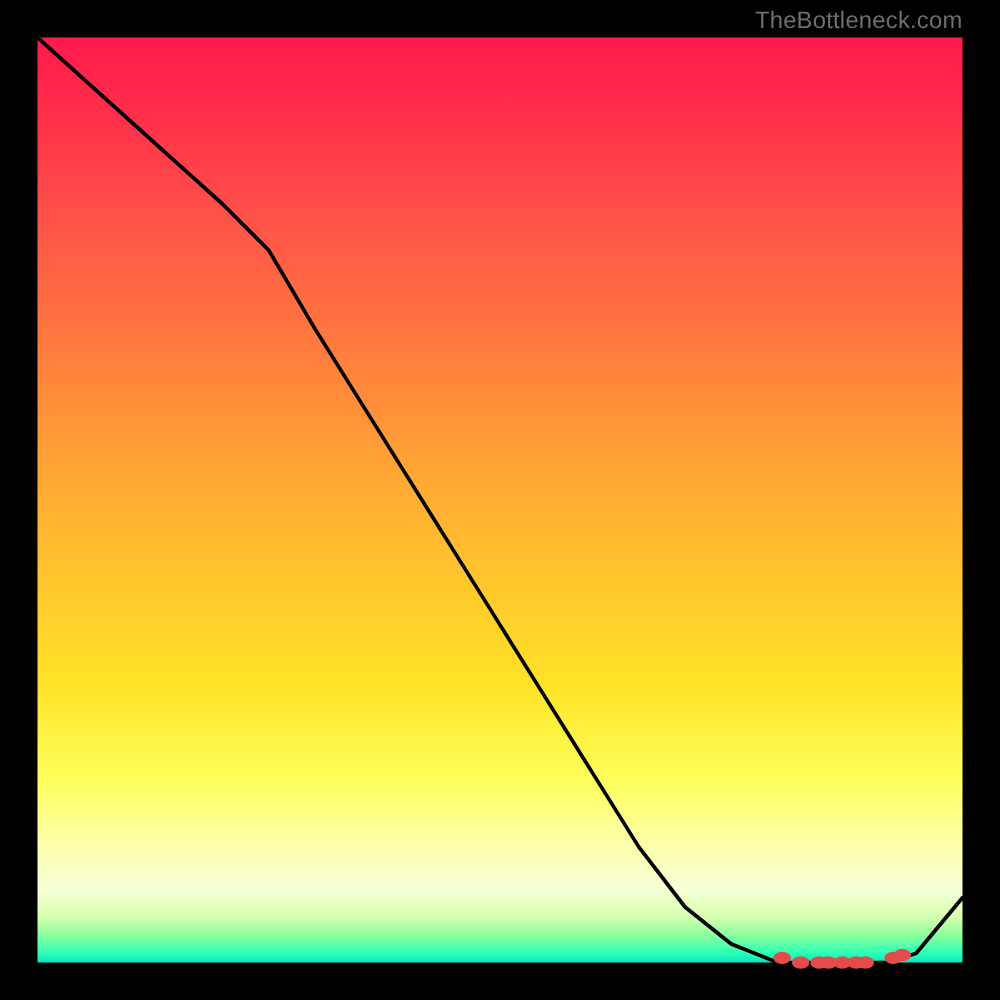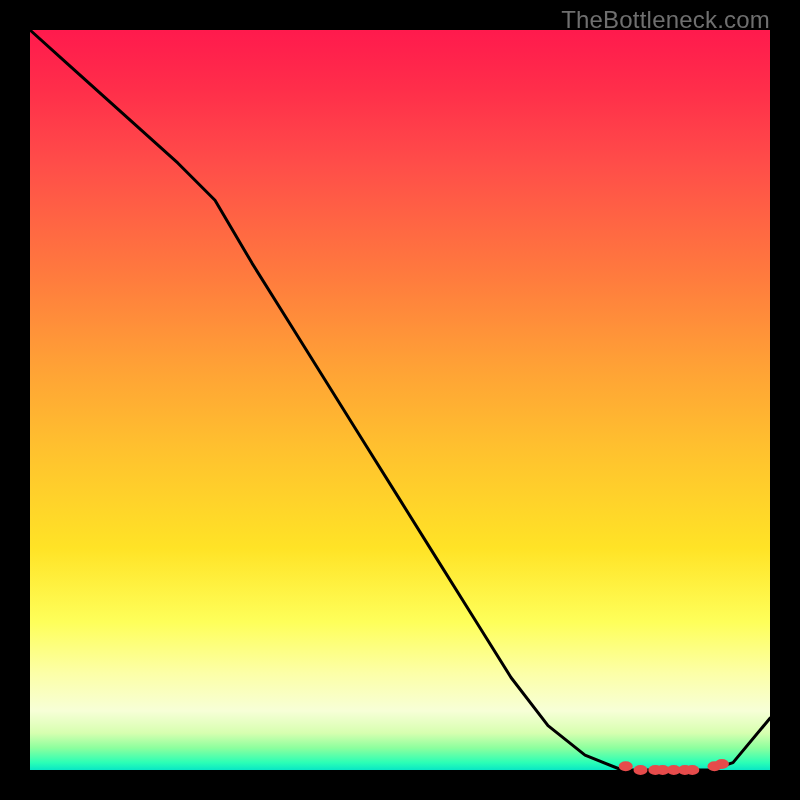--- a/index.html
+++ b/index.html
@@ -40,21 +40,21 @@
       #8dff9e 97%,
       #2bffb6 99%,
       #09e7c5 100%
     );
   }
   .attribution {
     position: absolute;
     top: 6px;
     right: 30px;
     color: #6f6f6f;
-    font-size: 24px;
+    font-size: 19px;
     letter-spacing: 0.2px;
     user-select: none;
   }
   svg.curve {
     position: absolute;
     left: 0;
     top: 0;
     width: 740px;
     height: 740px;
     overflow: visible;

